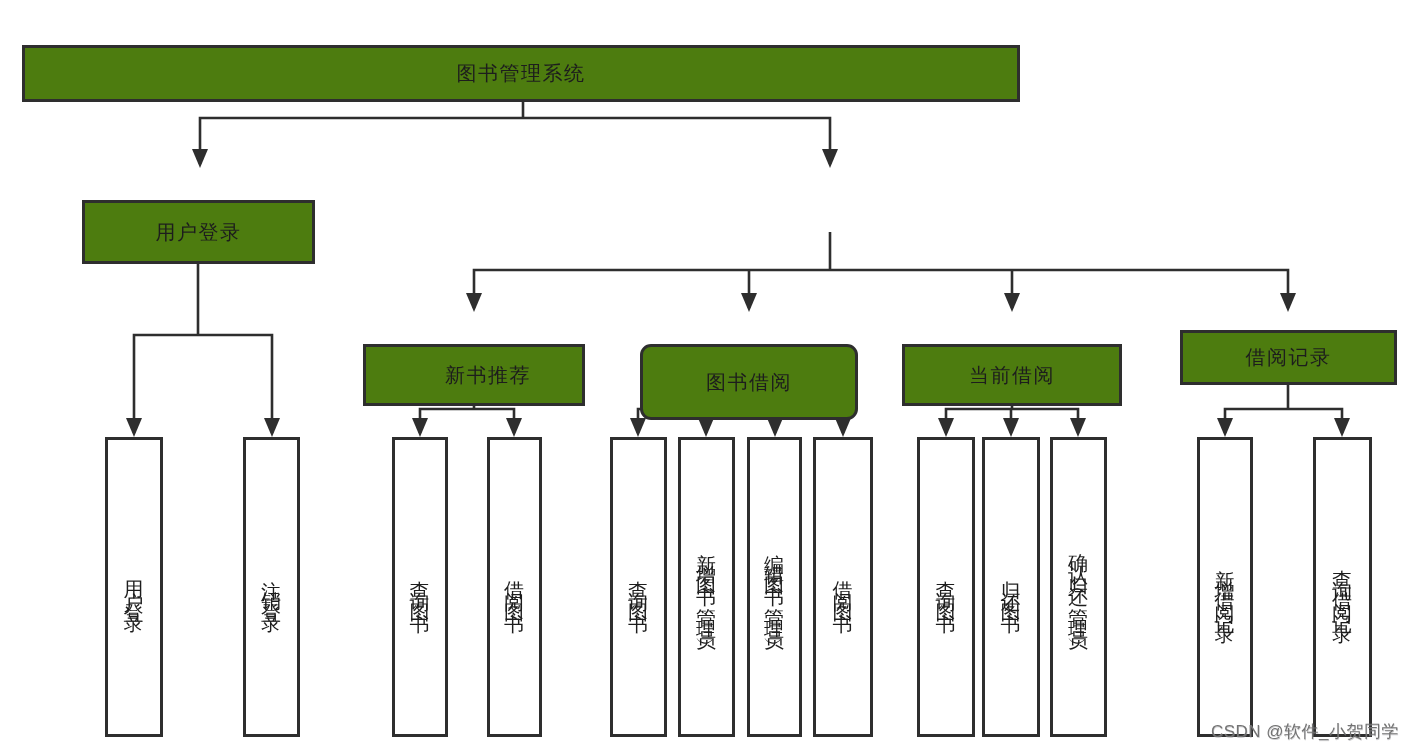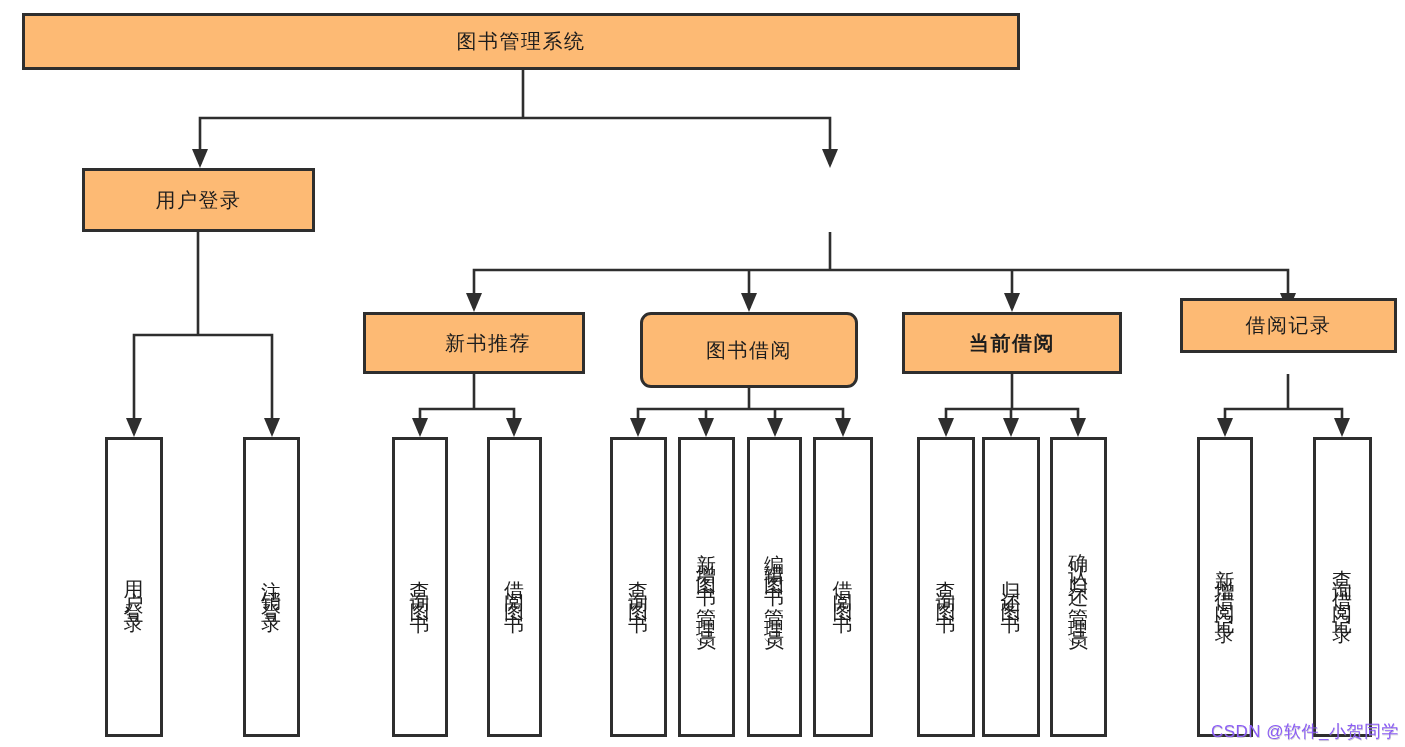--- a/index.html
+++ b/index.html
@@ -9,26 +9,27 @@
     position: relative;
     overflow: hidden;
     font-family: "Liberation Sans", sans-serif;
   }
   .stage { position: absolute; left: 0; top: 0; width: 1405px; height: 747px; }
   svg.wires { position: absolute; left: 0; top: 0; z-index: 1; }
   svg.wires path.line { fill: none; stroke: #2e2e2e; stroke-width: 2.6; }
   svg.wires path.arrow { fill: #2e2e2e; stroke: none; }
   .node {
     position: absolute;
-    background: #fdba74;
+    background: #4d7c0f;
     border: 3px solid #2e2e2e;
     display: flex;
     align-items: center;
     justify-content: center;
     z-index: 2;
+    margin-top: 32px;
   }
   .node .lbl {
     color: #1d1d1d;
     font-size: 20px;
     letter-spacing: 1.5px;
     white-space: nowrap;
   }
   .leaf {
     position: absolute;
     top: 437px; height: 300px;
@@ -45,21 +46,21 @@
     color: #1d1d1d;
     font-size: 20px;
     letter-spacing: 11px;
     line-height: 1;
     white-space: nowrap;
   }
   .watermark {
     position: absolute;
     right: 6px; bottom: 4px;
     z-index: 3;
-    color: #8b5cf6;
+    color: #737373;
     font-size: 17px;
     letter-spacing: 0.5px;
     text-shadow: 0.5px 0.5px 0 rgba(150,150,155,0.45);
     white-space: nowrap;
   }
 </style>
 </head>
 <body>
 
 <div class="stage">
@@ -126,21 +127,21 @@
   <div class="node" style="left:82px; top:168px; width:233px; height:64px;">
     <span class="lbl">用户登录</span>
   </div>
 
   <div class="node" style="left:363px; top:312px; width:222px; height:62px;padding-left:28px;">
     <span class="lbl">新书推荐</span>
   </div>
   <div class="node" style="left:640px; top:312px; width:218px; height:76px;border-radius:11px;">
     <span class="lbl">图书借阅</span>
   </div>
-  <div class="node" style="left:902px; top:312px; width:220px; height:62px;font-weight:bold;">
+  <div class="node" style="left:902px; top:312px; width:220px; height:62px;">
     <span class="lbl">当前借阅</span>
   </div>
   <div class="node" style="left:1180px; top:298px; width:217px; height:55px;">
     <span class="lbl">借阅记录</span>
   </div>
 
   <div class="leaf" style="left:105px; width:58px;">
     <span class="vlbl">用户登录</span>
   </div>
   <div class="leaf" style="left:243px; width:57px;">

